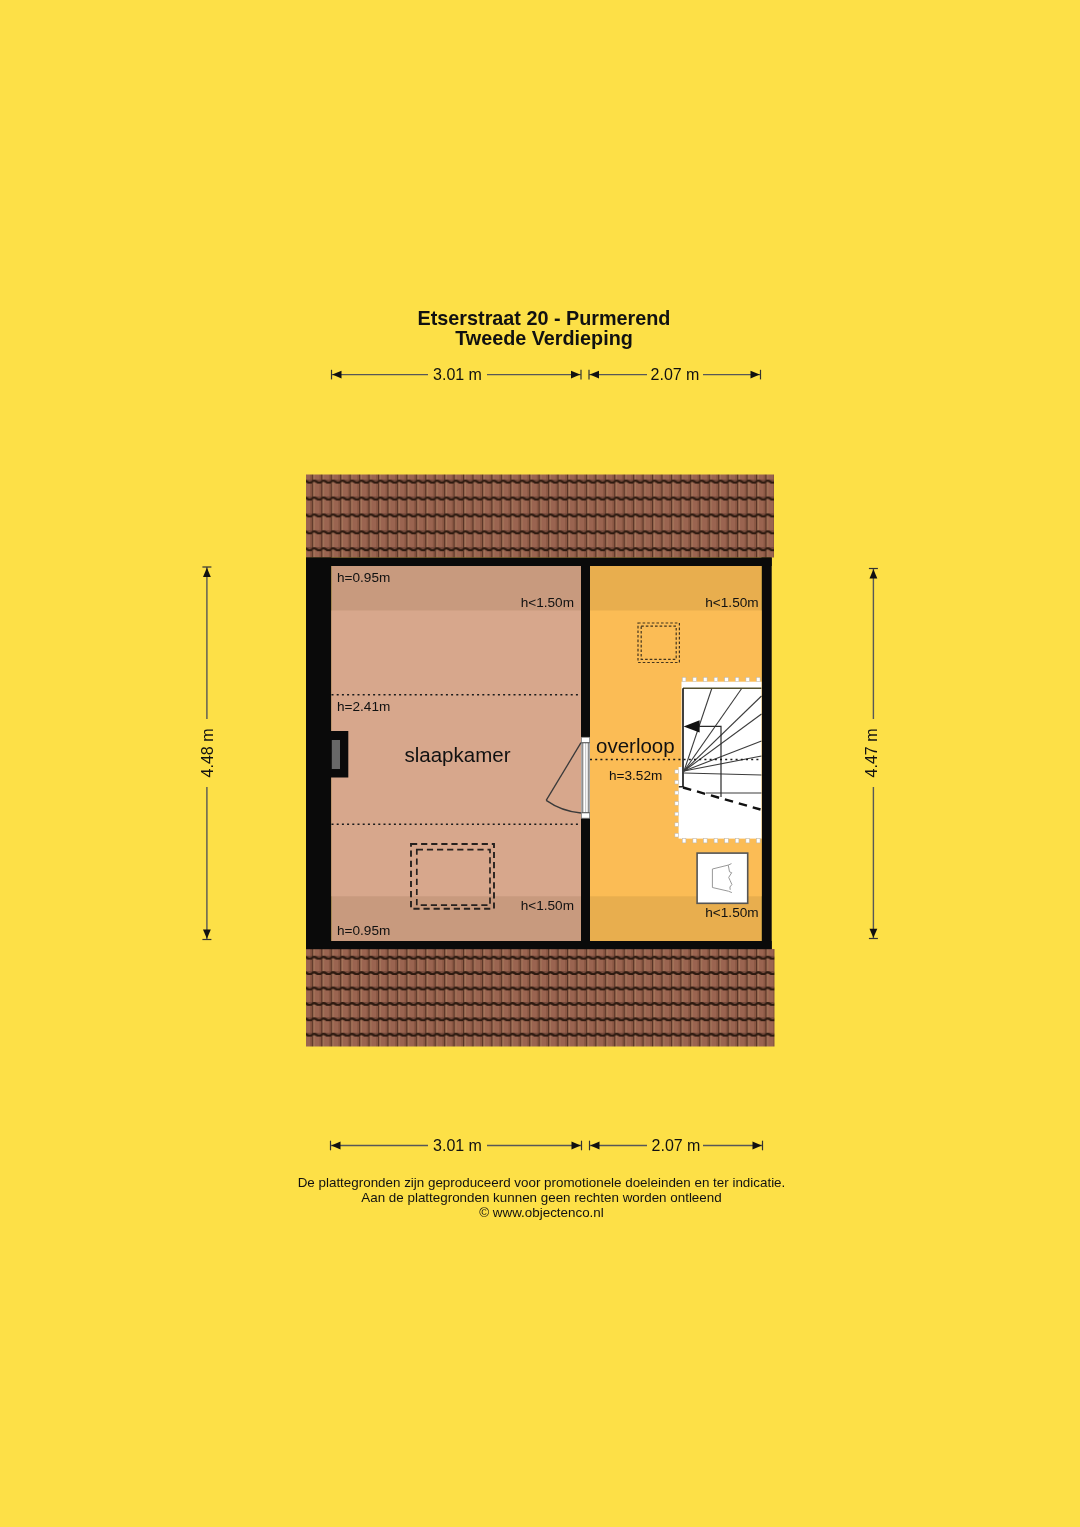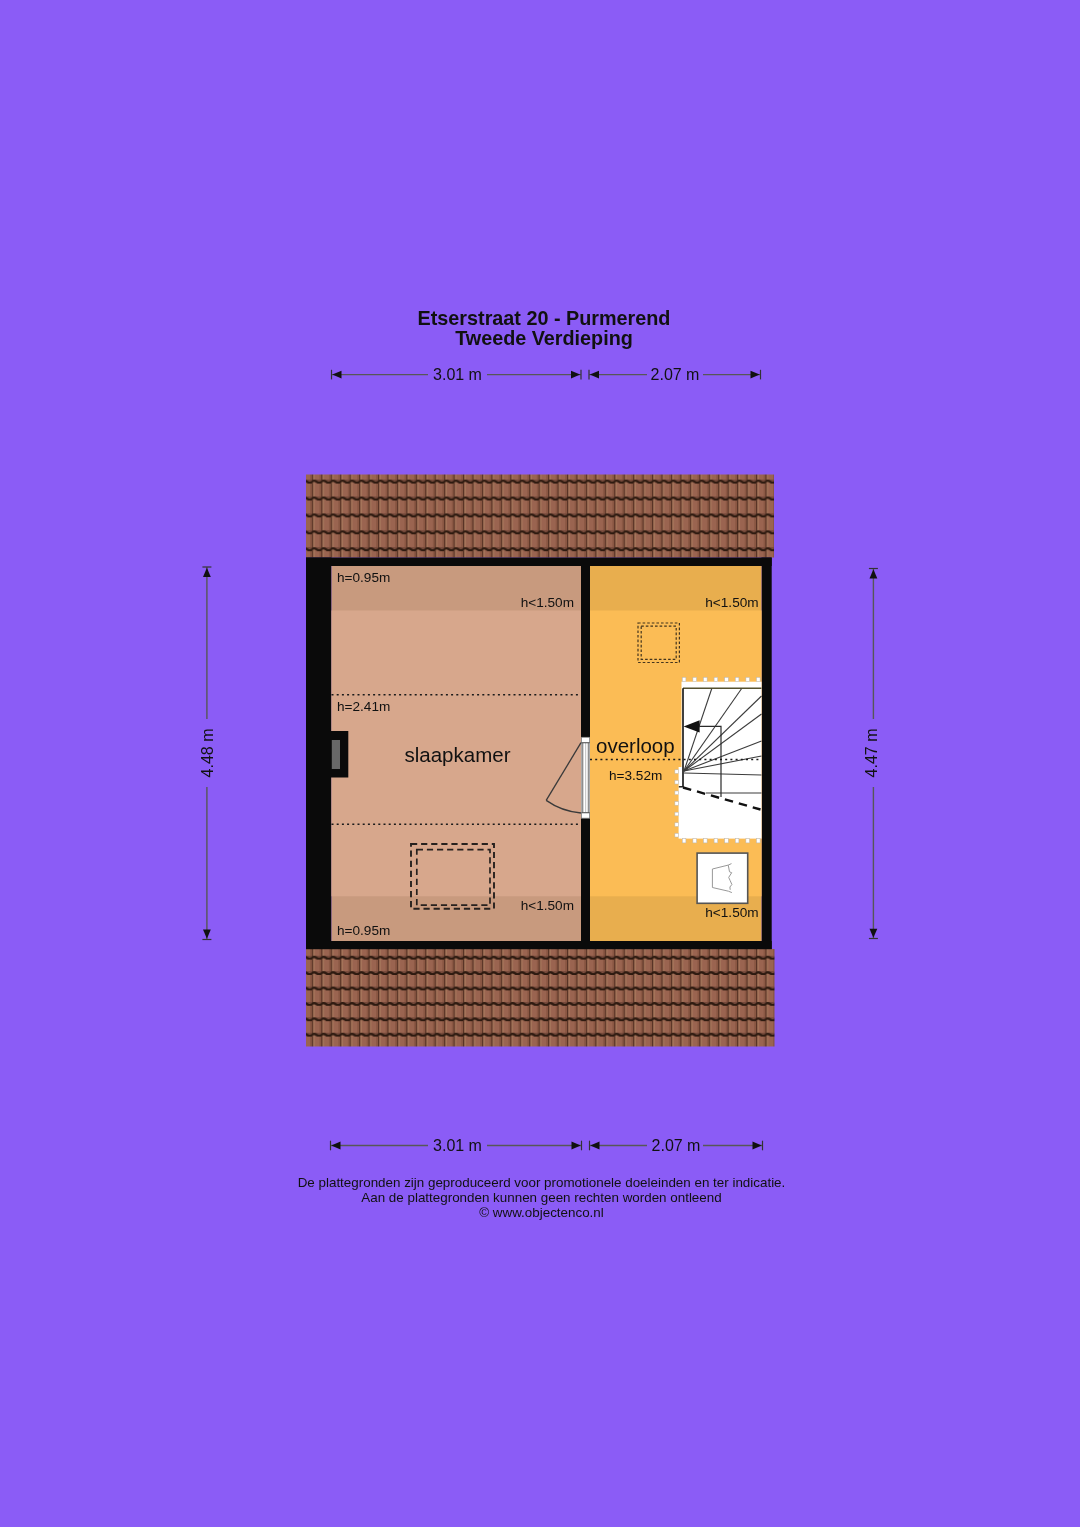--- a/index.html
+++ b/index.html
@@ -1,16 +1,16 @@
 <!DOCTYPE html>
 <html><head>
 <meta charset="utf-8">
 <style>
 html,body{margin:0;padding:0;background:#fff;}
-#page{position:relative;width:1080px;height:1527px;background:#8b5cf6;overflow:hidden;}
+#page{position:relative;width:1080px;height:1527px;background:#fde047;overflow:hidden;}
 svg text{font-family:"Liberation Sans",sans-serif;fill:#111;}
 </style>
 </head>
 <body>
 <div id="page">
 <svg width="1080" height="1527" viewBox="0 0 1080 1527" xmlns="http://www.w3.org/2000/svg">
 <defs>
 <pattern id="tilesT" width="9.45" height="16.9" patternUnits="userSpaceOnUse" patternTransform="translate(0,-6.5)">
   <rect width="9.45" height="16.9" fill="#9a6450"></rect>
   <rect x="0" width="1.4" height="16.9" fill="#573325"></rect>

